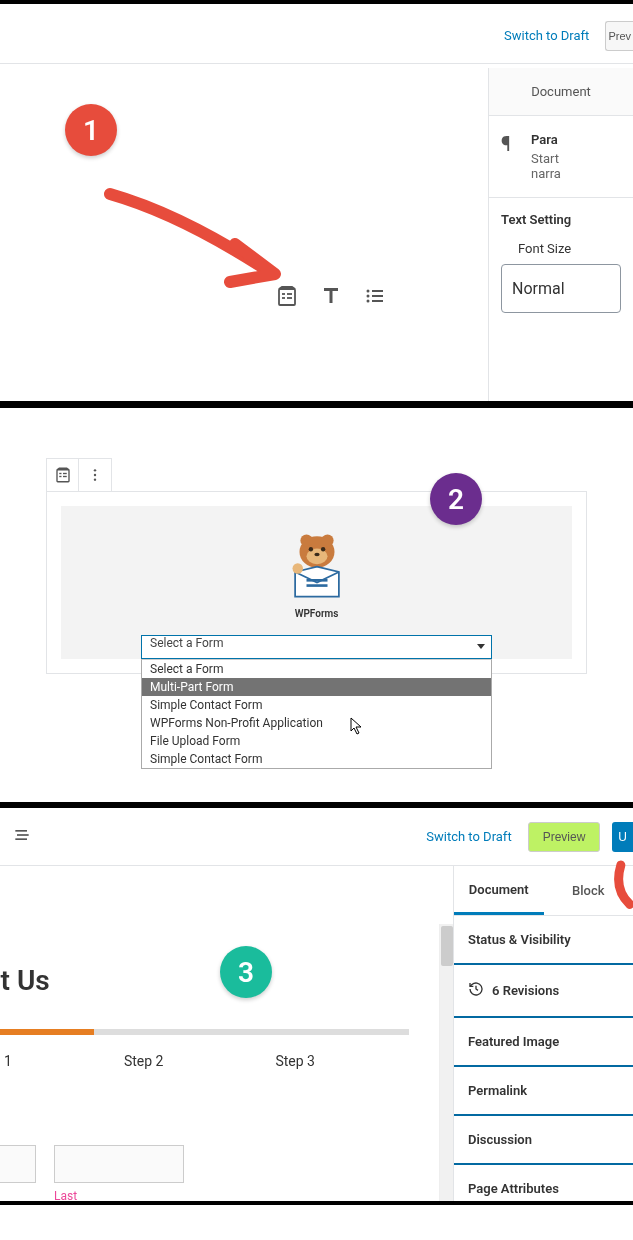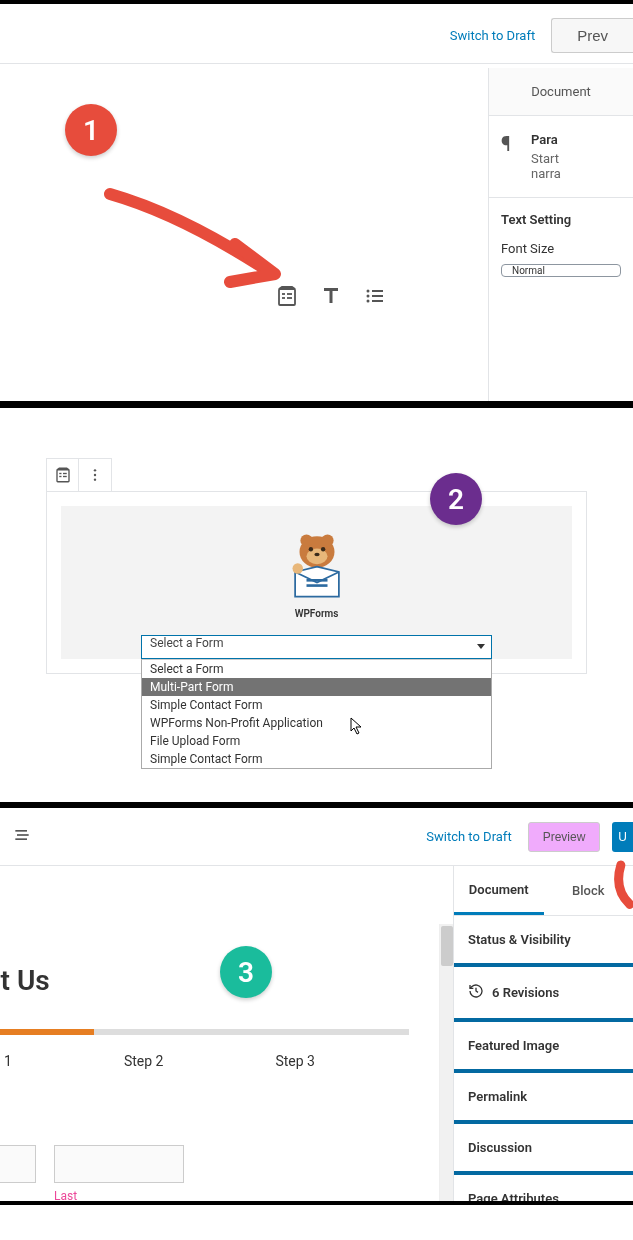--- a/index.html
+++ b/index.html
@@ -5,31 +5,31 @@
 * { box-sizing: border-box; margin: 0; padding: 0; }
 body { font-family: -apple-system, BlinkMacSystemFont, "Segoe UI", Roboto, sans-serif; background: #fff; width: 633px; font-size: 13px; color: #333; }
 .panel { border-top: 4px solid #000; border-bottom: 4px solid #000; position: relative; background: #fff; overflow: hidden; }
 .panel1 { height: 405px; }
 .panel2 { height: 400px; border-top: 3px solid #000; border-bottom: 3px solid #000; }
 .panel3 { height: 400px; border-top: 3px solid #000; }
 
 
 .top-bar1 { height: 60px; border-bottom: 1px solid #e2e4e7; display: flex; justify-content: flex-end; align-items: center; padding-right: 0; padding-top: 4px; }
 .switch-draft { color: #007cba; font-size: 13px; margin-right: 16px; cursor: pointer; }
-.preview-btn { border: 1px solid #ccc; background: #f7f7f7; padding: 8px 25px; font-size: 15px; color: #555; border-right: none; border-top-left-radius: 3px; border-bottom-left-radius: 3px; }
+.preview-btn { border: 1px solid #ccc; background: #f7f7f7; padding: 8px 2px; font-size: 11px; color: #555; border-right: none; border-top-left-radius: 3px; border-bottom-left-radius: 3px; }
 .right-sidebar1 { position: absolute; right: 0; top: 64px; width: 145px; background: #fff; border-left: 1px solid #e2e4e7; height: 340px; }
 .doc-tab { background: #fafafa; border-bottom: 1px solid #e2e4e7; padding: 16px 12px; font-size: 13px; color: #555; text-align: center; }
 .para-section { padding: 16px 12px; border-bottom: 1px solid #e2e4e7; display: flex; align-items: flex-start; gap: 10px; }
 .pilcrow-icon { width: 20px; font-size: 20px; color: #555; flex-shrink: 0; }
 .para-title { font-weight: 600; margin-bottom: 4px; }
 .para-desc { color: #666; }
 .text-settings { padding: 14px 12px; }
 .text-settings-title { font-weight: 600; margin-bottom: 14px; color: #333; }
-.font-size-label { font-size: 13px; color: #333; margin-bottom: 8px; }
-.font-size-select { width: 100%; padding: 0 10px; border: 1px solid #8d96a0; border-radius: 4px; font-size: 10px; color: #333; background: #fff; }
+.font-size-label { font-size: 13px; color: #333; margin-bottom: 8px; margin-left: 17px; }
+.font-size-select { width: 100%; padding: 14px 10px; border: 1px solid #8d96a0; border-radius: 4px; font-size: 16px; color: #333; background: #fff; }
 .blocks-row { position: absolute; left: 275px; top: 280px; display: flex; gap: 20px; align-items: center; }
 .block-icon { width: 24px; height: 24px; color: #555; cursor: pointer; }
 .step-badge { width: 52px; height: 52px; border-radius: 50%; color: #fff; font-size: 28px; font-weight: 600; display: flex; align-items: center; justify-content: center; position: absolute; box-shadow: 0 2px 4px rgba(0,0,0,0.2); }
 .badge1 { background: #e74c3c; left: 65px; top: 100px; }
 .badge2 { background: #6b2d8e; left: 430px; top: 65px; }
 .badge3 { background: #1abc9c; left: 220px; top: 80px; }
 .arrow-svg { position: absolute; left: 100px; top: 150px; width: 200px; height: 140px; }
 
 
 .panel2-inner { padding: 50px 46px 0 46px; position: relative; }
@@ -45,38 +45,38 @@
 .form-select-arrow { position: absolute; right: 6px; top: 8px; width: 0; height: 0; border-left: 4px solid transparent; border-right: 4px solid transparent; border-top: 5px solid #333; }
 .dropdown-list { position: absolute; left: 0; right: 0; top: 24px; background: #fff; border: 1px solid #aaa; border-top: 1px solid #ccc; text-align: left; z-index: 10; }
 .dropdown-item { padding: 2px 8px; font-size: 12px; color: #333; cursor: pointer; }
 .dropdown-item.highlighted { background: #737373; color: #fff; }
 .cursor-arrow { position: absolute; left: 350px; top: 309px; z-index: 20; }
 
 
 .top-bar3 { height: 58px; border-bottom: 1px solid #e2e4e7; display: flex; justify-content: space-between; align-items: center; padding: 0 0 0 12px; }
 .tb3-left { display: flex; align-items: center; }
 .tb3-right { display: flex; align-items: center; gap: 12px; }
-.preview-btn3 { border: 1px solid #ccc; background: #f0abfc; padding: 7px 14px; font-size: 12px; color: #555; border-radius: 3px; }
+.preview-btn3 { border: 1px solid #ccc; background: #bef264; padding: 7px 14px; font-size: 12px; color: #555; border-radius: 3px; }
 .update-btn { background: #007cba; color: #fff; border: none; padding: 8px 6px; font-size: 12px; border-radius: 3px 0 0 3px; }
 .p3-body { display: flex; position: relative; }
 .p3-main { flex: 1; padding: 0 40px 0 0; position: relative; }
 .contact-title3 { font-size: 28px; font-weight: 600; color: #333; margin-top: 98px; margin-left: -14px; }
 .progress-bar { height: 6px; background: #ddd; margin: 32px 0 18px 0; display: flex; width: 99%; overflow: hidden; }
 .progress-fill { width: 23%; background: #e67e22; height: 6px; }
 .steps-row { display: flex; gap: 112px; padding-left: 4px; font-size: 14px; color: #333; width: 99%; }
 .name-fields { display: flex; gap: 18px; margin-top: 76px; }
 .name-input-wrap { display: flex; flex-direction: column; }
 .name-input { width: 130px; height: 38px; border: 1px solid #ccc; background: #fafafa; }
 .name-input.first { width: 48px; margin-left: -12px; }
 .name-label { font-size: 12px; color: #ec4899; margin-top: 6px; }
 .p3-sidebar { width: 180px; border-left: 1px solid #e2e4e7; background: #fff; }
 .p3-tabs { display: flex; border-bottom: 1px solid #e2e4e7; height: 50px; align-items: stretch; }
 .p3-tab { flex: 1; display: flex; align-items: center; justify-content: center; font-size: 13px; font-weight: 500; color: #555; cursor: pointer; }
 .p3-tab.active { border-bottom: 3px solid #007cba; color: #333; font-weight: 600; }
-.sidebar-section { padding: 16px 14px; border-bottom: 4px solid #0369a1; font-size: 13px; font-weight: 600; color: #333; display: flex; align-items: center; gap: 8px; }
+.sidebar-section { padding: 16px 14px; border-bottom: 2px solid #0369a1; font-size: 13px; font-weight: 600; color: #333; display: flex; align-items: center; gap: 8px; }
 .scrollbar-track { position: absolute; right: 180px; top: 58px; width: 14px; height: 340px; background: #f1f1f1; border-left: 1px solid #eee; }
 .scrollbar-thumb { width: 12px; height: 40px; background: #ccc; margin: 2px auto 0; border-radius: 2px; }
 .red-mark { position: absolute; right: -2px; top: 54px; font-size: 40px; color: #e74c3c; font-weight: bold; transform: rotate(-20deg); }
 </style>
 </head>
 <body>
 
 <div class="panel panel1">
   <div class="top-bar1">
     <span class="switch-draft">Switch to Draft</span>

